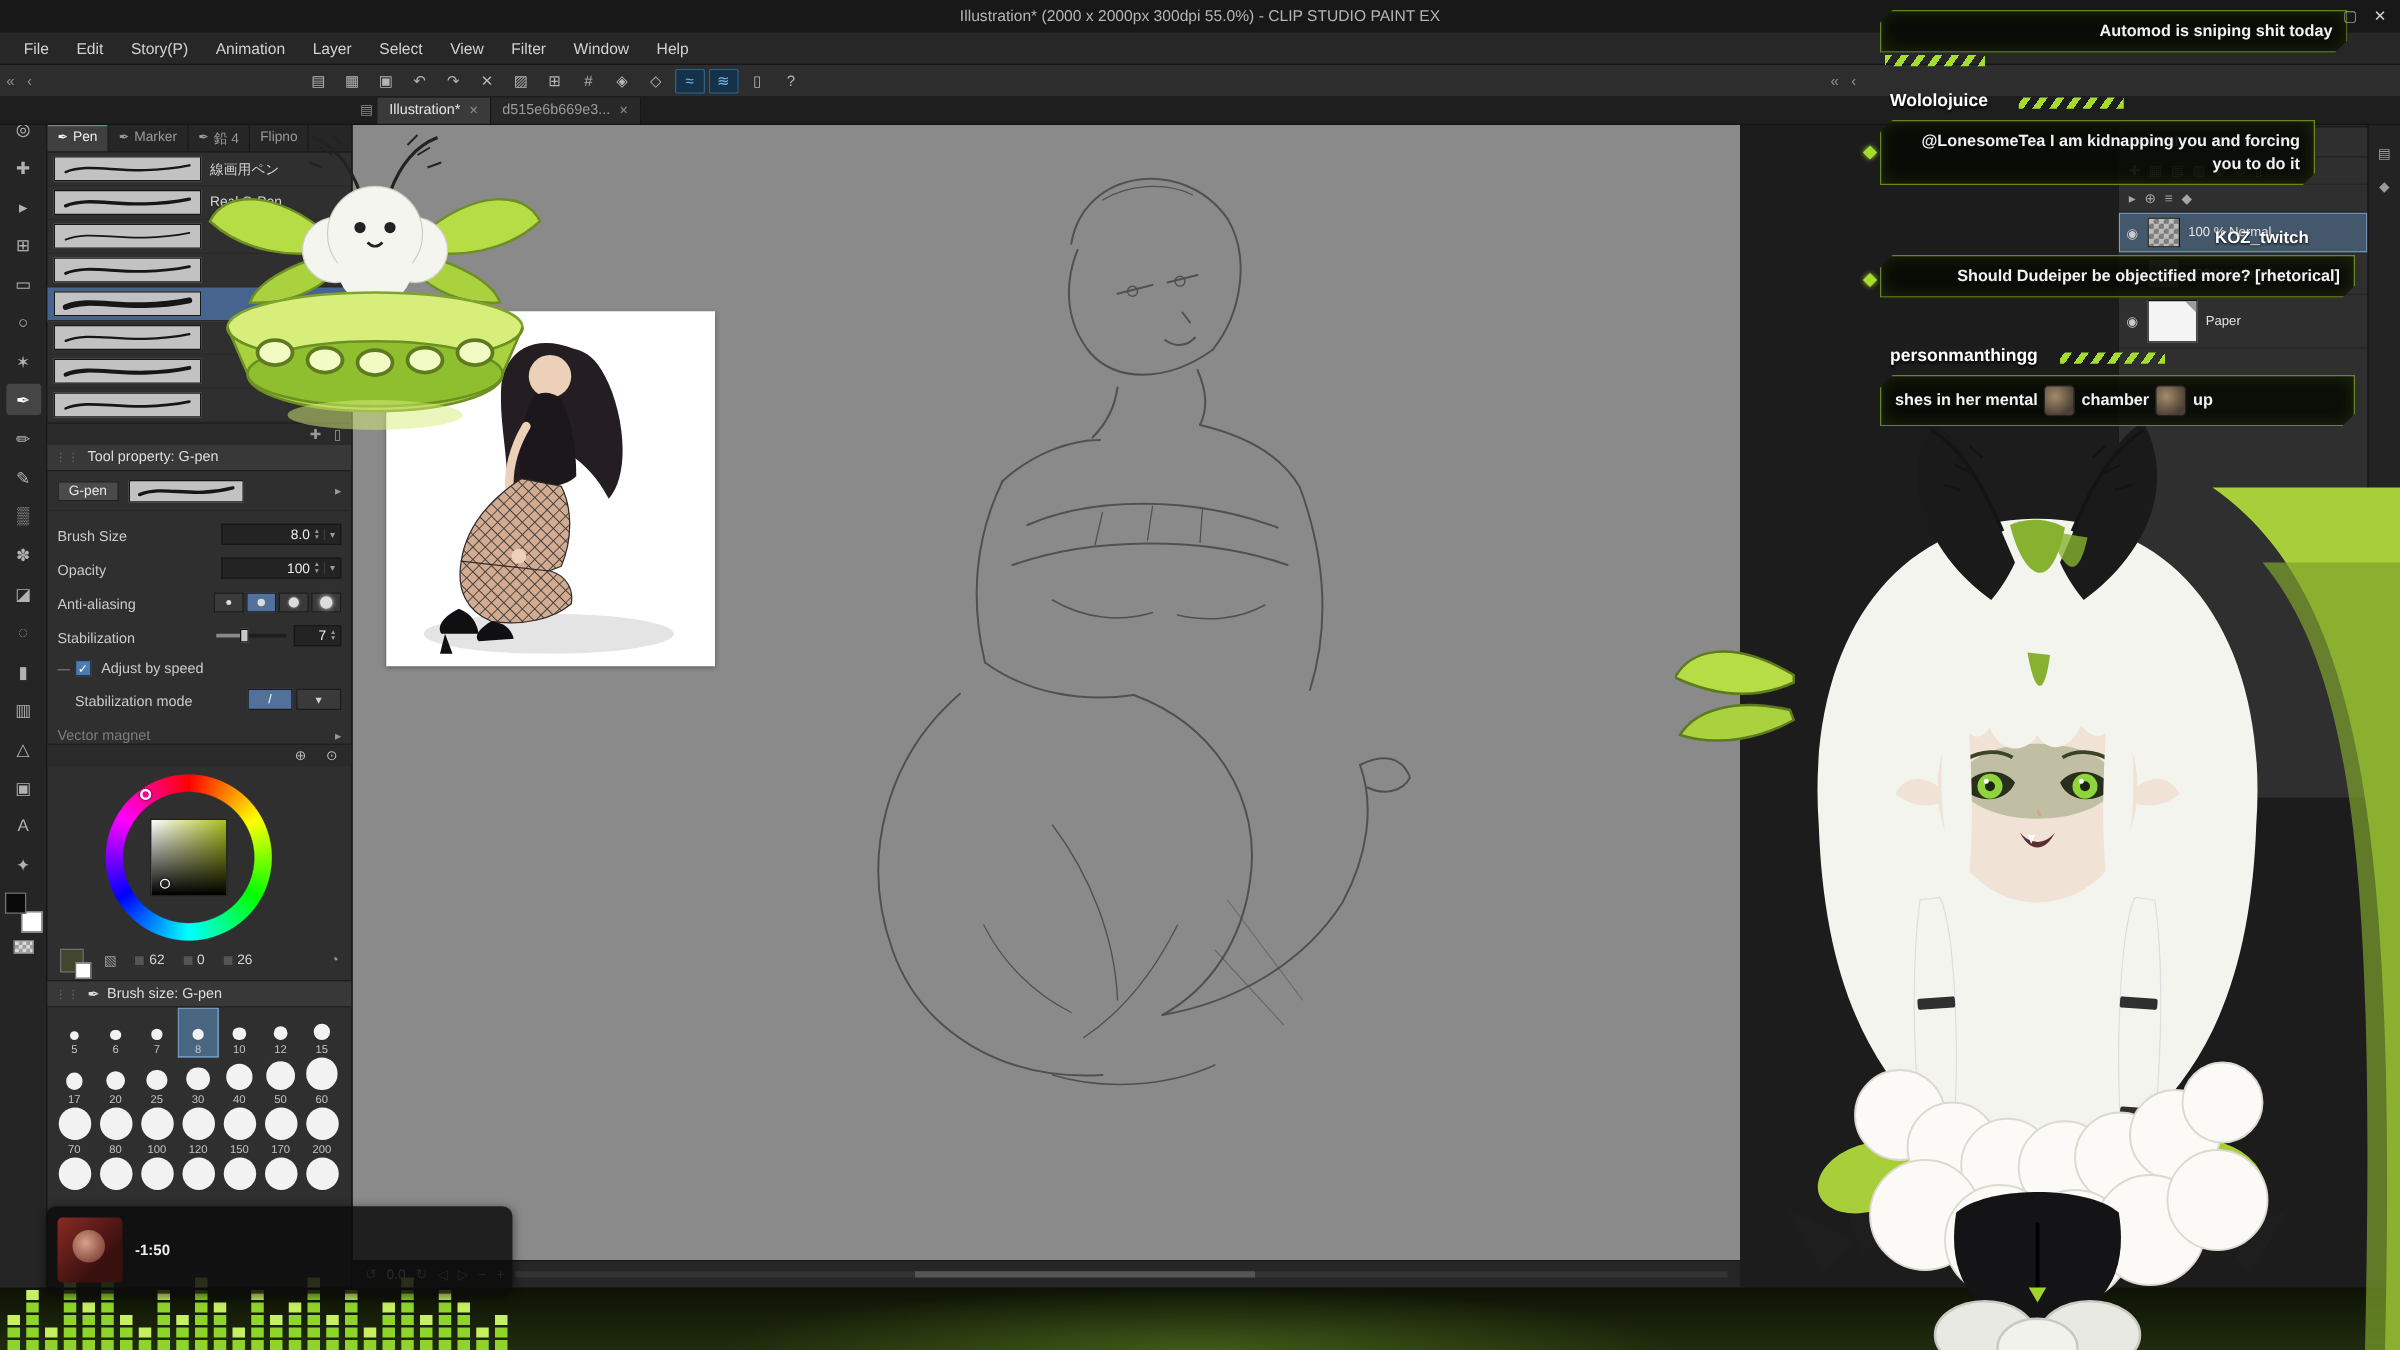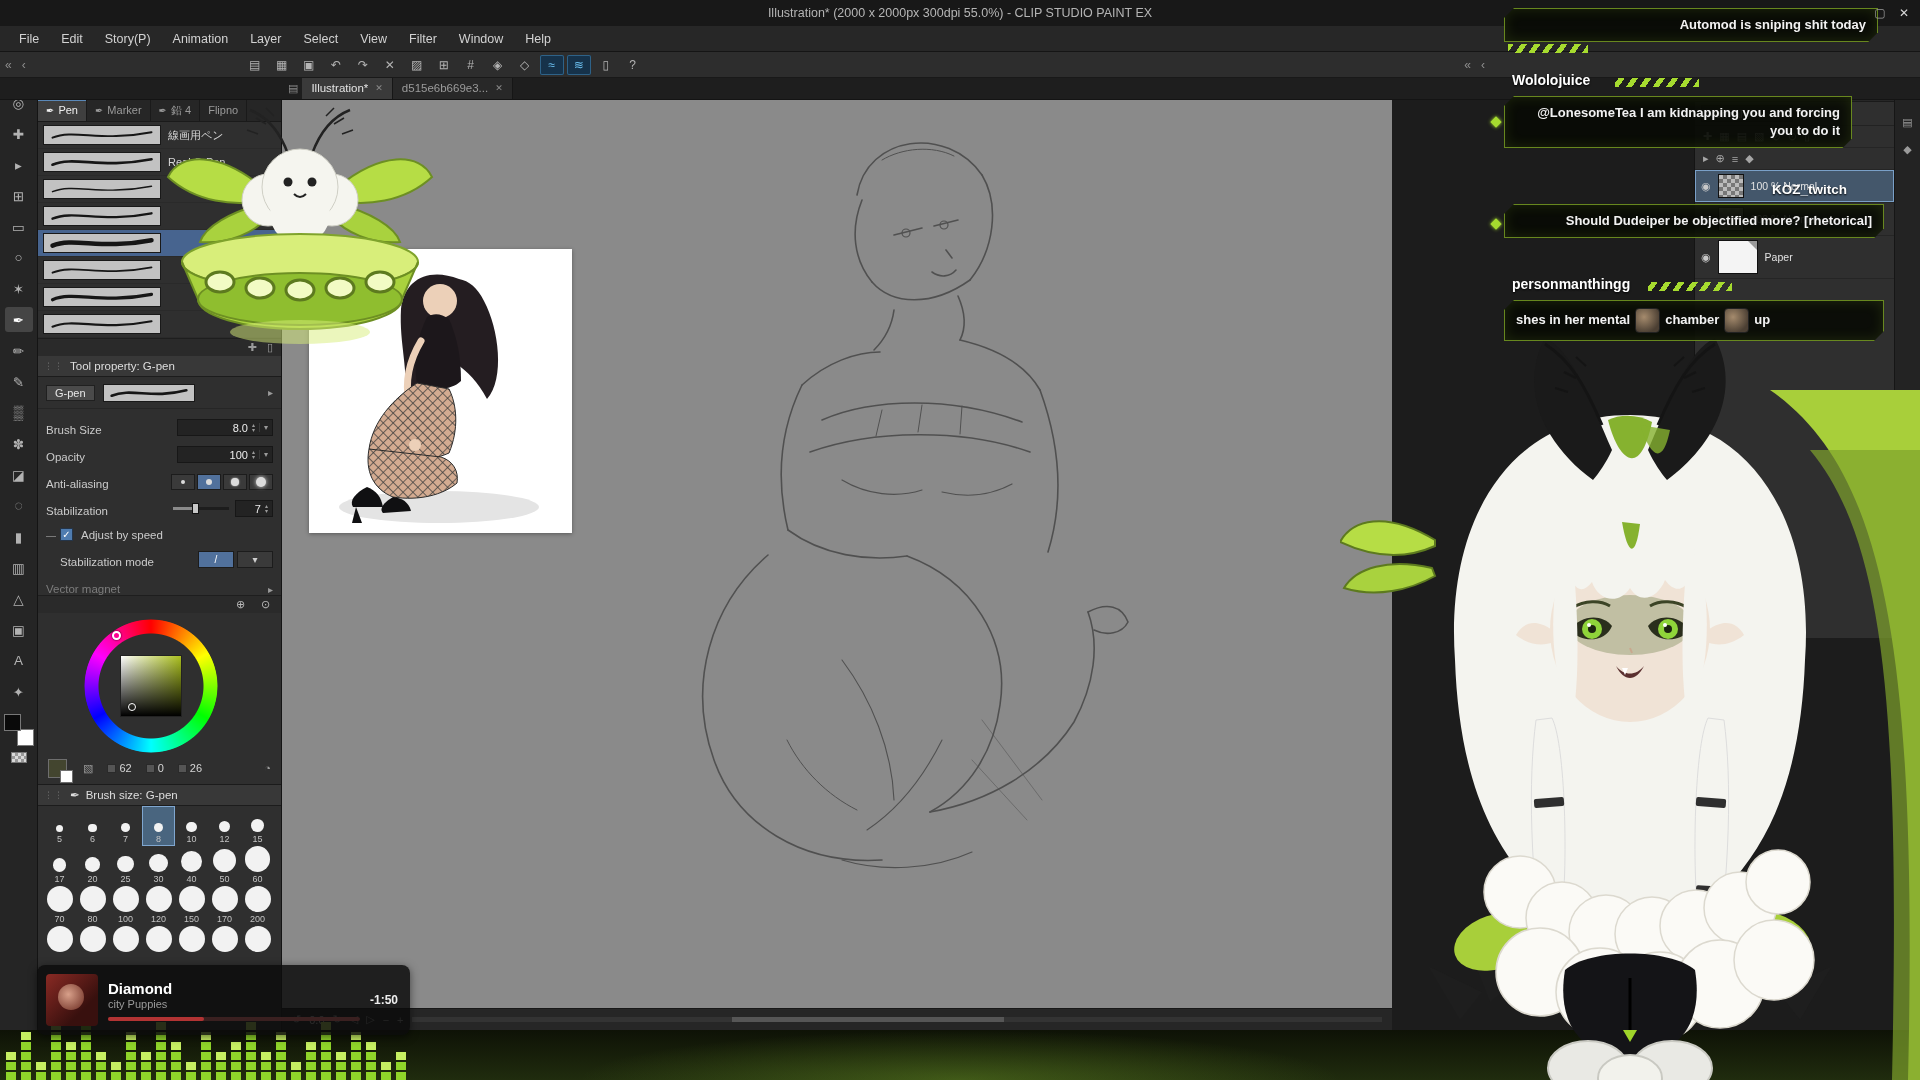--- a/index.html
+++ b/index.html
@@ -1017,21 +1017,14 @@
     </div>
     <div class="vcol">
       <div class="vblock"></div>
       <div class="vblock"></div>
       <div class="vblock"></div>
     </div>
   </div>
 
 <div id="player">
   <div id="albumart"></div>
-  <div id="ptexts">
-    <div id="ptitle">Diamond</div>
-    <div id="psub">city Puppies</div>
-    <div id="pbar">
-        <div id="pfill"></div>
-      </div>
-  </div>
   <div id="ptime">-1:50</div>
 </div>
 
 </body></html>

